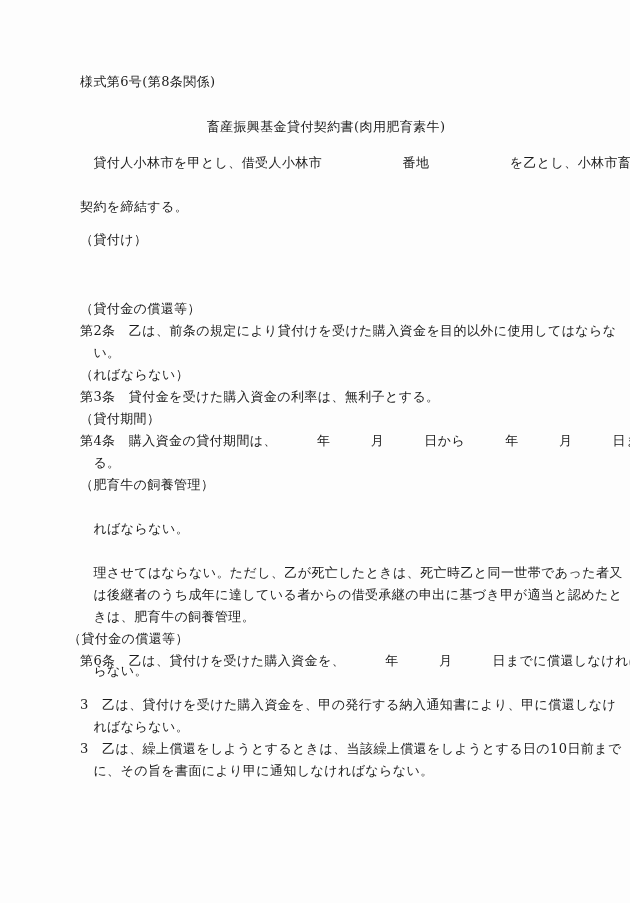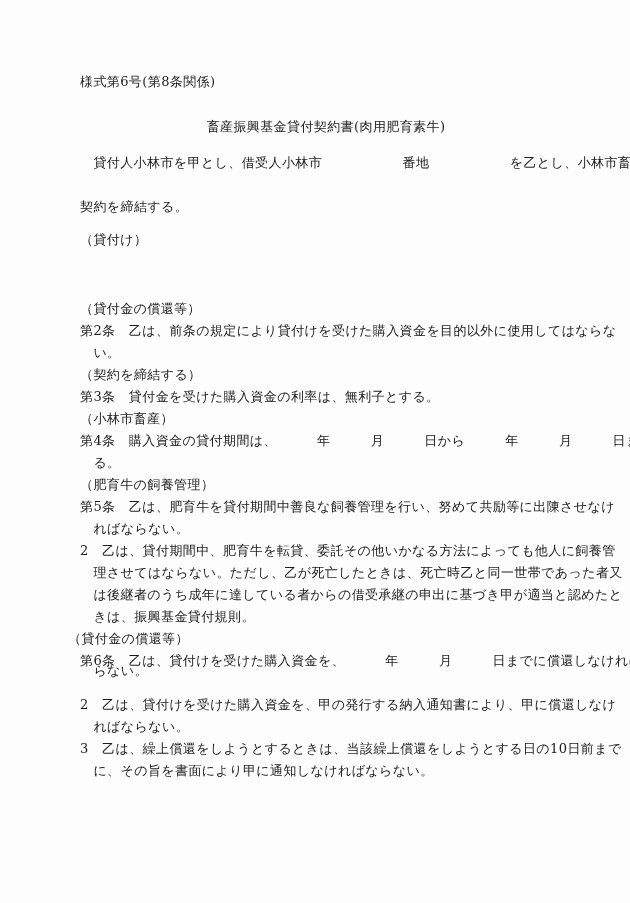--- a/index.html
+++ b/index.html
@@ -25,35 +25,33 @@
 
   <div class="line" style="left:80px;top:155px">　貸付人小林市を甲とし、借受人小林市　　　　　　番地　　　　　　を乙とし、小林市畜産</div>
   <div class="line" style="left:80px;top:199px">契約を締結する。</div>
 
   <div class="line" style="left:80px;top:232px">（貸付け）</div>
 
   <div class="line" style="left:80px;top:301px">（貸付金の償還等）</div>
   <div class="line" style="left:80px;top:323px">第2条　乙は、前条の規定により貸付けを受けた購入資金を目的以外に使用してはならな</div>
   <div class="line" style="left:80px;top:345px">　い。</div>
 
-  <div class="line" style="left:80px;top:367px">（契約を締結する）</div>
+  <div class="line" style="left:80px;top:367px">（ればならない）</div>
   <div class="line" style="left:80px;top:389px">第3条　貸付金を受けた購入資金の利率は、無利子とする。</div>
 
-  <div class="line" style="left:80px;top:411px">（小林市畜産）</div>
+  <div class="line" style="left:80px;top:411px">（貸付期間）</div>
   <div class="line" style="left:80px;top:433px">第4条　購入資金の貸付期間は、　　　年　　　月　　　日から　　　年　　　月　　　日までとす</div>
   <div class="line" style="left:80px;top:455px">　る。</div>
 
   <div class="line" style="left:80px;top:477px">（肥育牛の飼養管理）</div>
-  <div class="line" style="left:80px;top:499px">第5条　乙は、肥育牛を貸付期間中善良な飼養管理を行い、努めて共励等に出陳させなけ</div>
   <div class="line" style="left:80px;top:521px">　ればならない。</div>
-  <div class="line" style="left:80px;top:543px">2　乙は、貸付期間中、肥育牛を転貸、委託その他いかなる方法によっても他人に飼養管</div>
   <div class="line" style="left:80px;top:587px">　は後継者のうち成年に達している者からの借受承継の申出に基づき甲が適当と認めたと</div>
   <div class="line" style="left:80px;top:565px">　理させてはならない。ただし、乙が死亡したときは、死亡時乙と同一世帯であった者又</div>
-  <div class="line" style="left:80px;top:609px">　きは、振興基金貸付規則。</div>
+  <div class="line" style="left:80px;top:609px">　きは、肥育牛の飼養管理。</div>
 
   <div class="line" style="left:68px;top:631px">（貸付金の償還等）</div>
   <div class="line" style="left:80px;top:653px">第6条　乙は、貸付けを受けた購入資金を、　　　年　　　月　　　日までに償還しなければな</div>
   <div class="line" style="left:80px;top:663px">　らない。</div>
-  <div class="line" style="left:80px;top:697px">2　乙は、貸付けを受けた購入資金を、甲の発行する納入通知書により、甲に償還しなけ</div>
+  <div class="line" style="left:80px;top:697px">3　乙は、貸付けを受けた購入資金を、甲の発行する納入通知書により、甲に償還しなけ</div>
   <div class="line" style="left:80px;top:719px">　ればならない。</div>
   <div class="line" style="left:80px;top:741px">3　乙は、繰上償還をしようとするときは、当該繰上償還をしようとする日の10日前まで</div>
   <div class="line" style="left:80px;top:763px">　に、その旨を書面により甲に通知しなければならない。</div>
 </div>
 
 </body></html>

